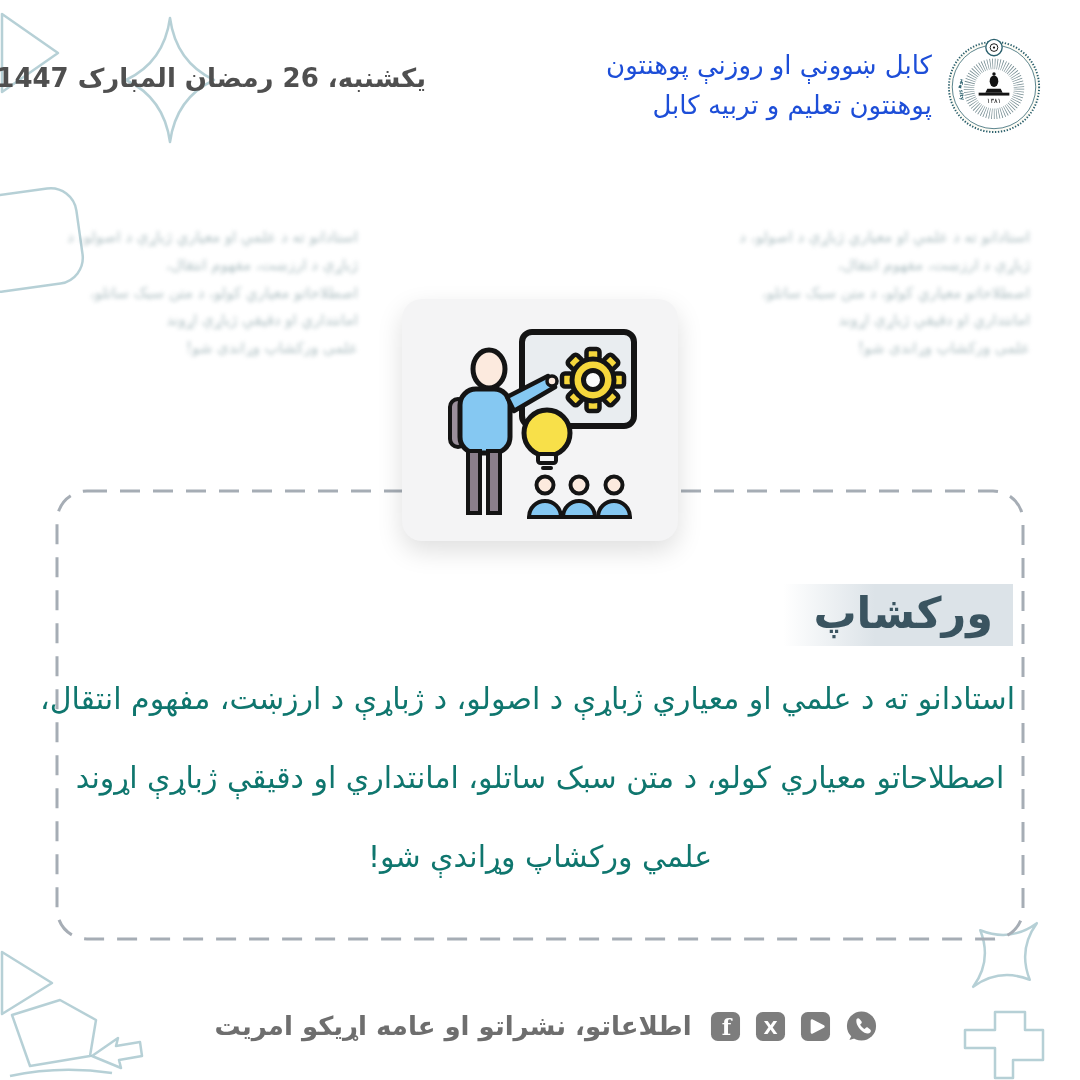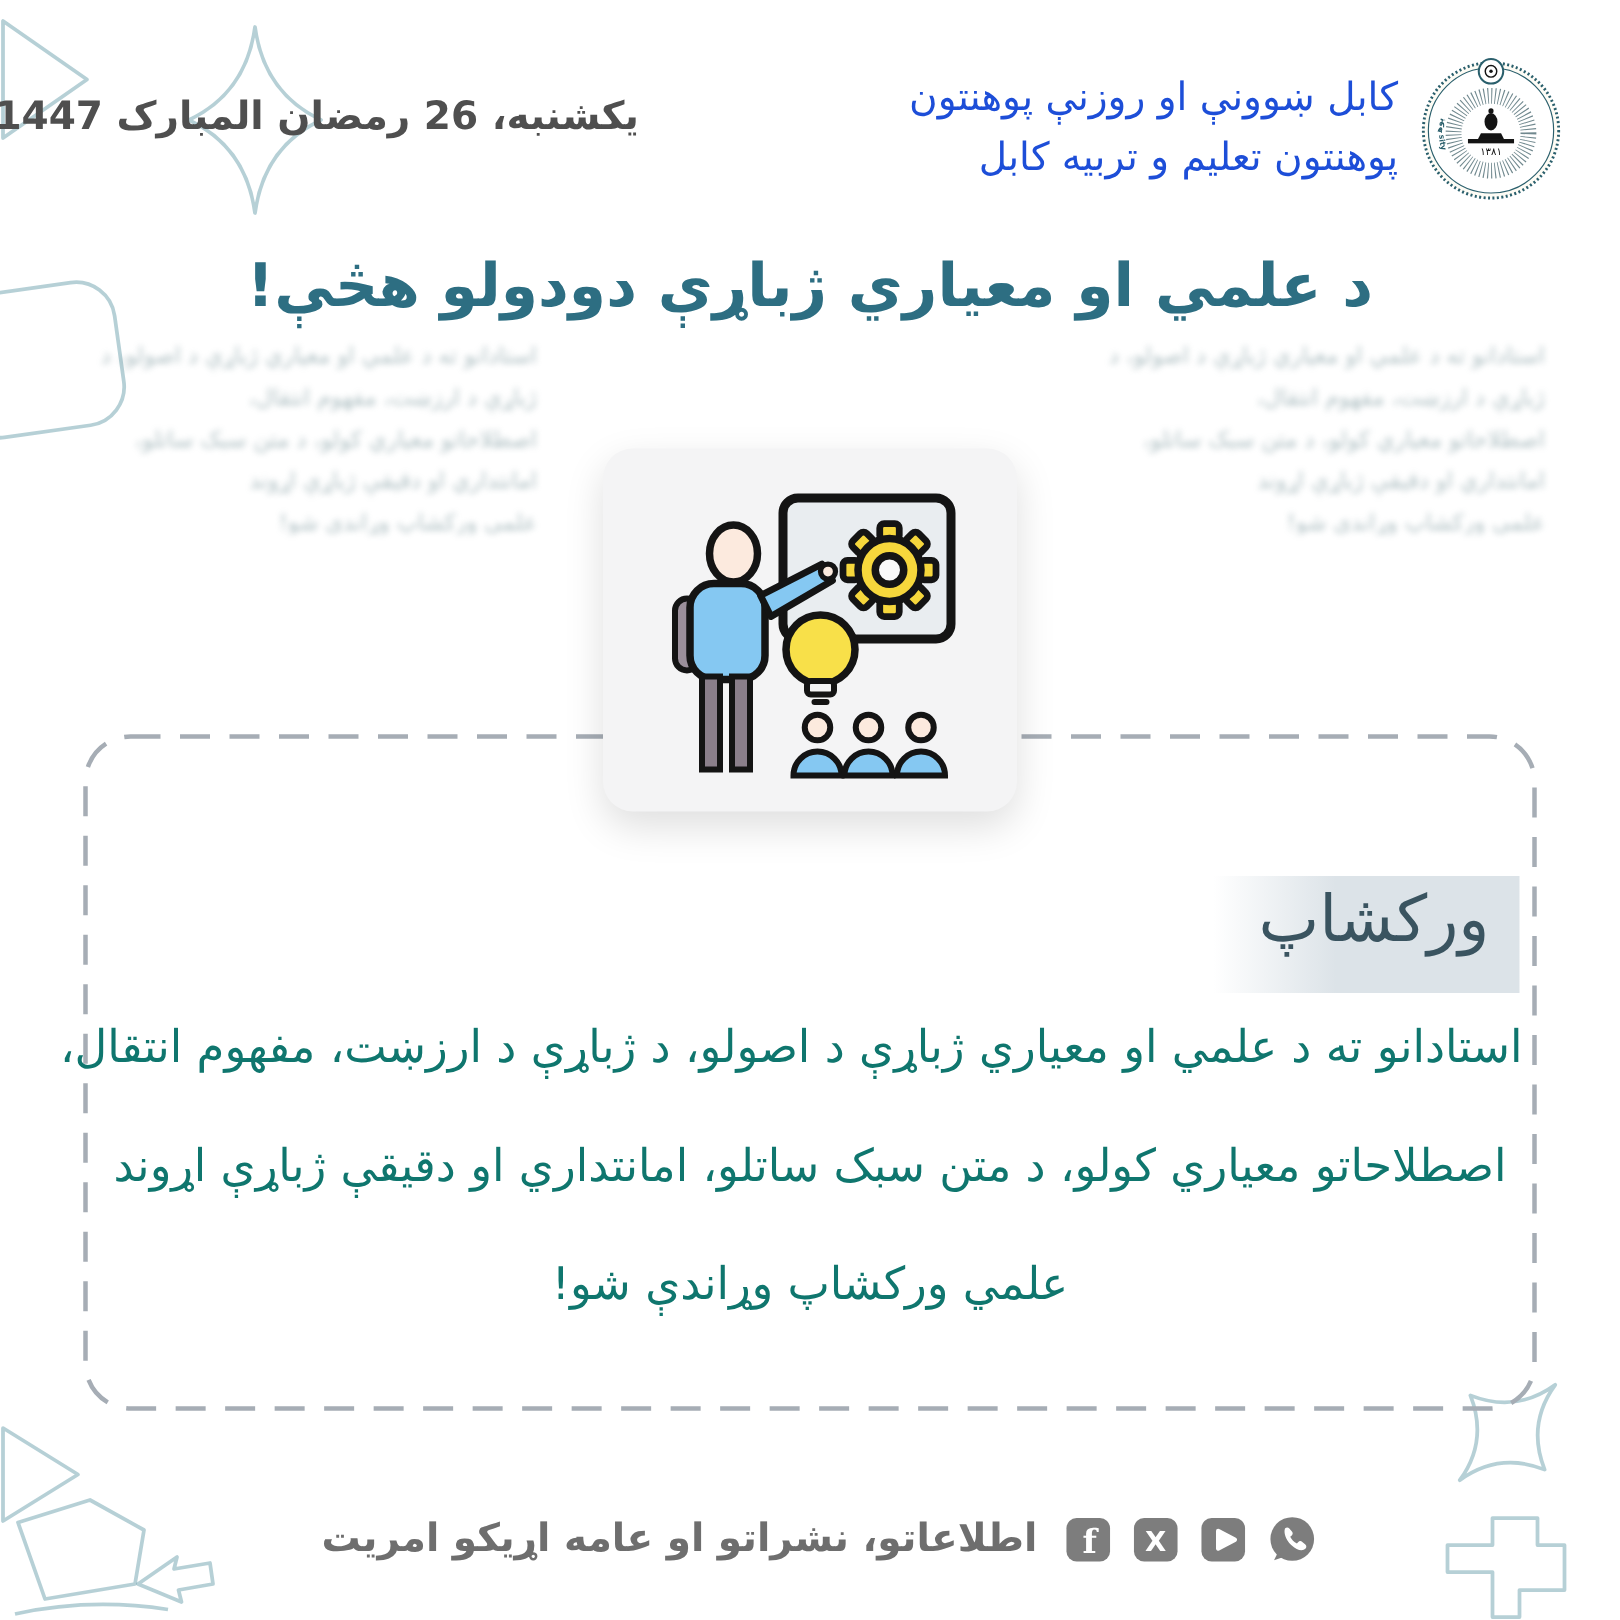--- a/index.html
+++ b/index.html
@@ -30,22 +30,22 @@
   .page-title{position:absolute;left:0;right:0;top:168px;margin:0;text-align:center;
               font-size:40px;font-weight:bold;color:#2d6e82;}
 
   
   .illus{position:absolute;left:402px;top:299px;width:276px;height:242px;background:#f4f4f5;
          border-radius:20px;box-shadow:0 10px 26px rgba(0,0,0,.13);z-index:3;}
 
   
   .card{position:absolute;left:55px;top:489px;width:970px;height:452px;z-index:2;}
   .dash-svg{position:absolute;left:0;top:0;}
-  .card-heading{position:absolute;top:95px;right:12px;margin:0;font-size:43px;font-weight:normal;color:#3a5460;
-     padding:4px 20px 24px 30px;
+  .card-heading{position:absolute;top:95px;right:12px;margin:0;font-size:43px;font-weight:bold;color:#3a5460;
+     padding:4px 20px 8px 30px;
      background:linear-gradient(to left,#dce3e8 0%,#dce3e8 60%,rgba(220,227,232,0) 100%);}
   .card-body{position:absolute;top:170px;left:10px;right:10px;text-align:center;}
   .card-body p{margin:0;height:79px;line-height:79px;font-size:30px;color:#0f766e;white-space:nowrap;}
 
   
   .footer{position:absolute;left:0;right:0;top:1004px;height:44px;display:flex;direction:ltr;
           justify-content:center;align-items:center;gap:18px;}
   .footer-text{font-size:26px;font-weight:600;color:#6e6e6e;direction:rtl;white-space:nowrap;margin-left:12px;}
   .social{display:flex;gap:14px;align-items:center;}
   .social a{display:block;line-height:0;cursor:pointer;}
@@ -131,21 +131,20 @@
       <circle cx="50" cy="14" r="8.5" fill="#ffffff" stroke="#2a5f6c" stroke-width="1.4"></circle>
       <circle cx="50" cy="14" r="4" fill="none" stroke="#141414" stroke-width="1"></circle>
       <circle cx="50" cy="14" r="1.2" fill="#141414"></circle>
     </svg>
     <div class="uni-names">
       <div>کابل ښوونې او روزنې پوهنتون</div>
       <div>پوهنتون تعلیم و تربیه کابل</div>
     </div>
   </div>
 
-  <h1 class="page-title">د علمي او معياري ژباړې دودولو هڅې!</h1>
 
   <div class="illus">
     <svg width="276" height="242" viewBox="0 0 276 242">
 
       <rect x="120" y="33" width="112" height="94" rx="10" fill="#e9edf0" stroke="#141414" stroke-width="6"></rect>
 
       <g transform="translate(191 81)">
         <g fill="#f6d73c" stroke="#141414" stroke-width="4.5">
           <rect x="-6.5" y="-31" width="13" height="11" rx="3"></rect>
           <rect x="-6.5" y="-31" width="13" height="11" rx="3" transform="rotate(45)"></rect>

